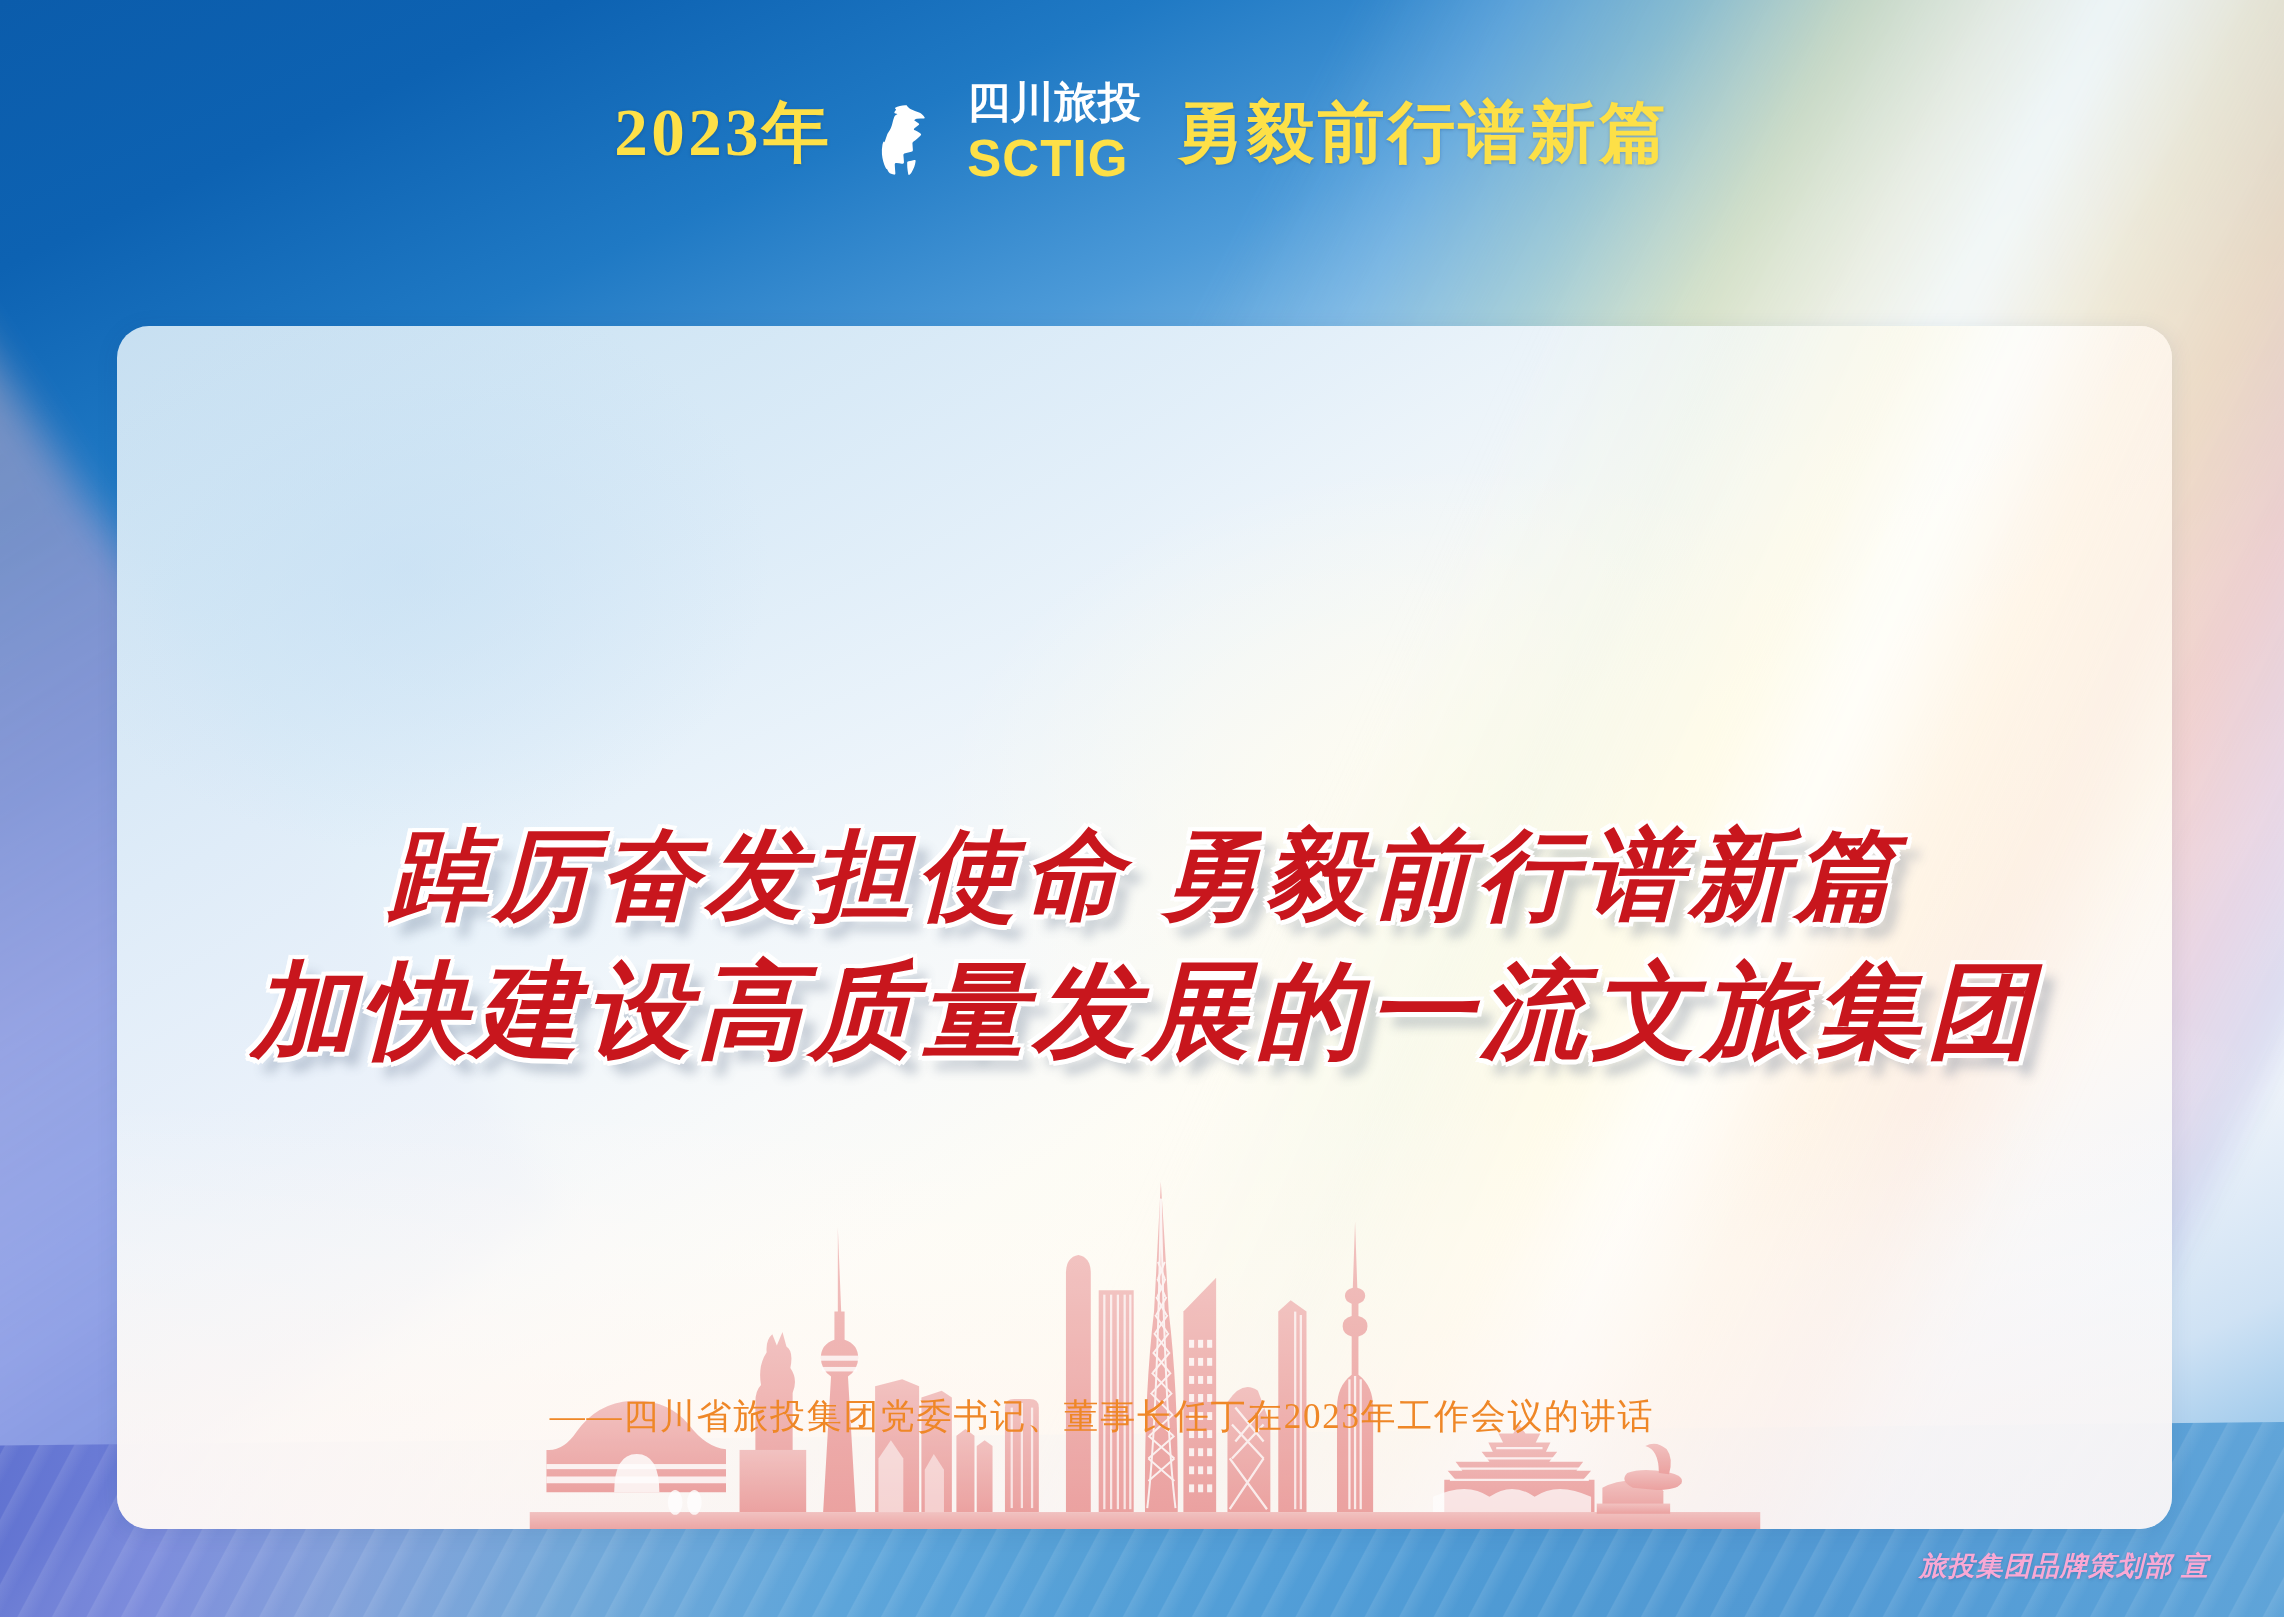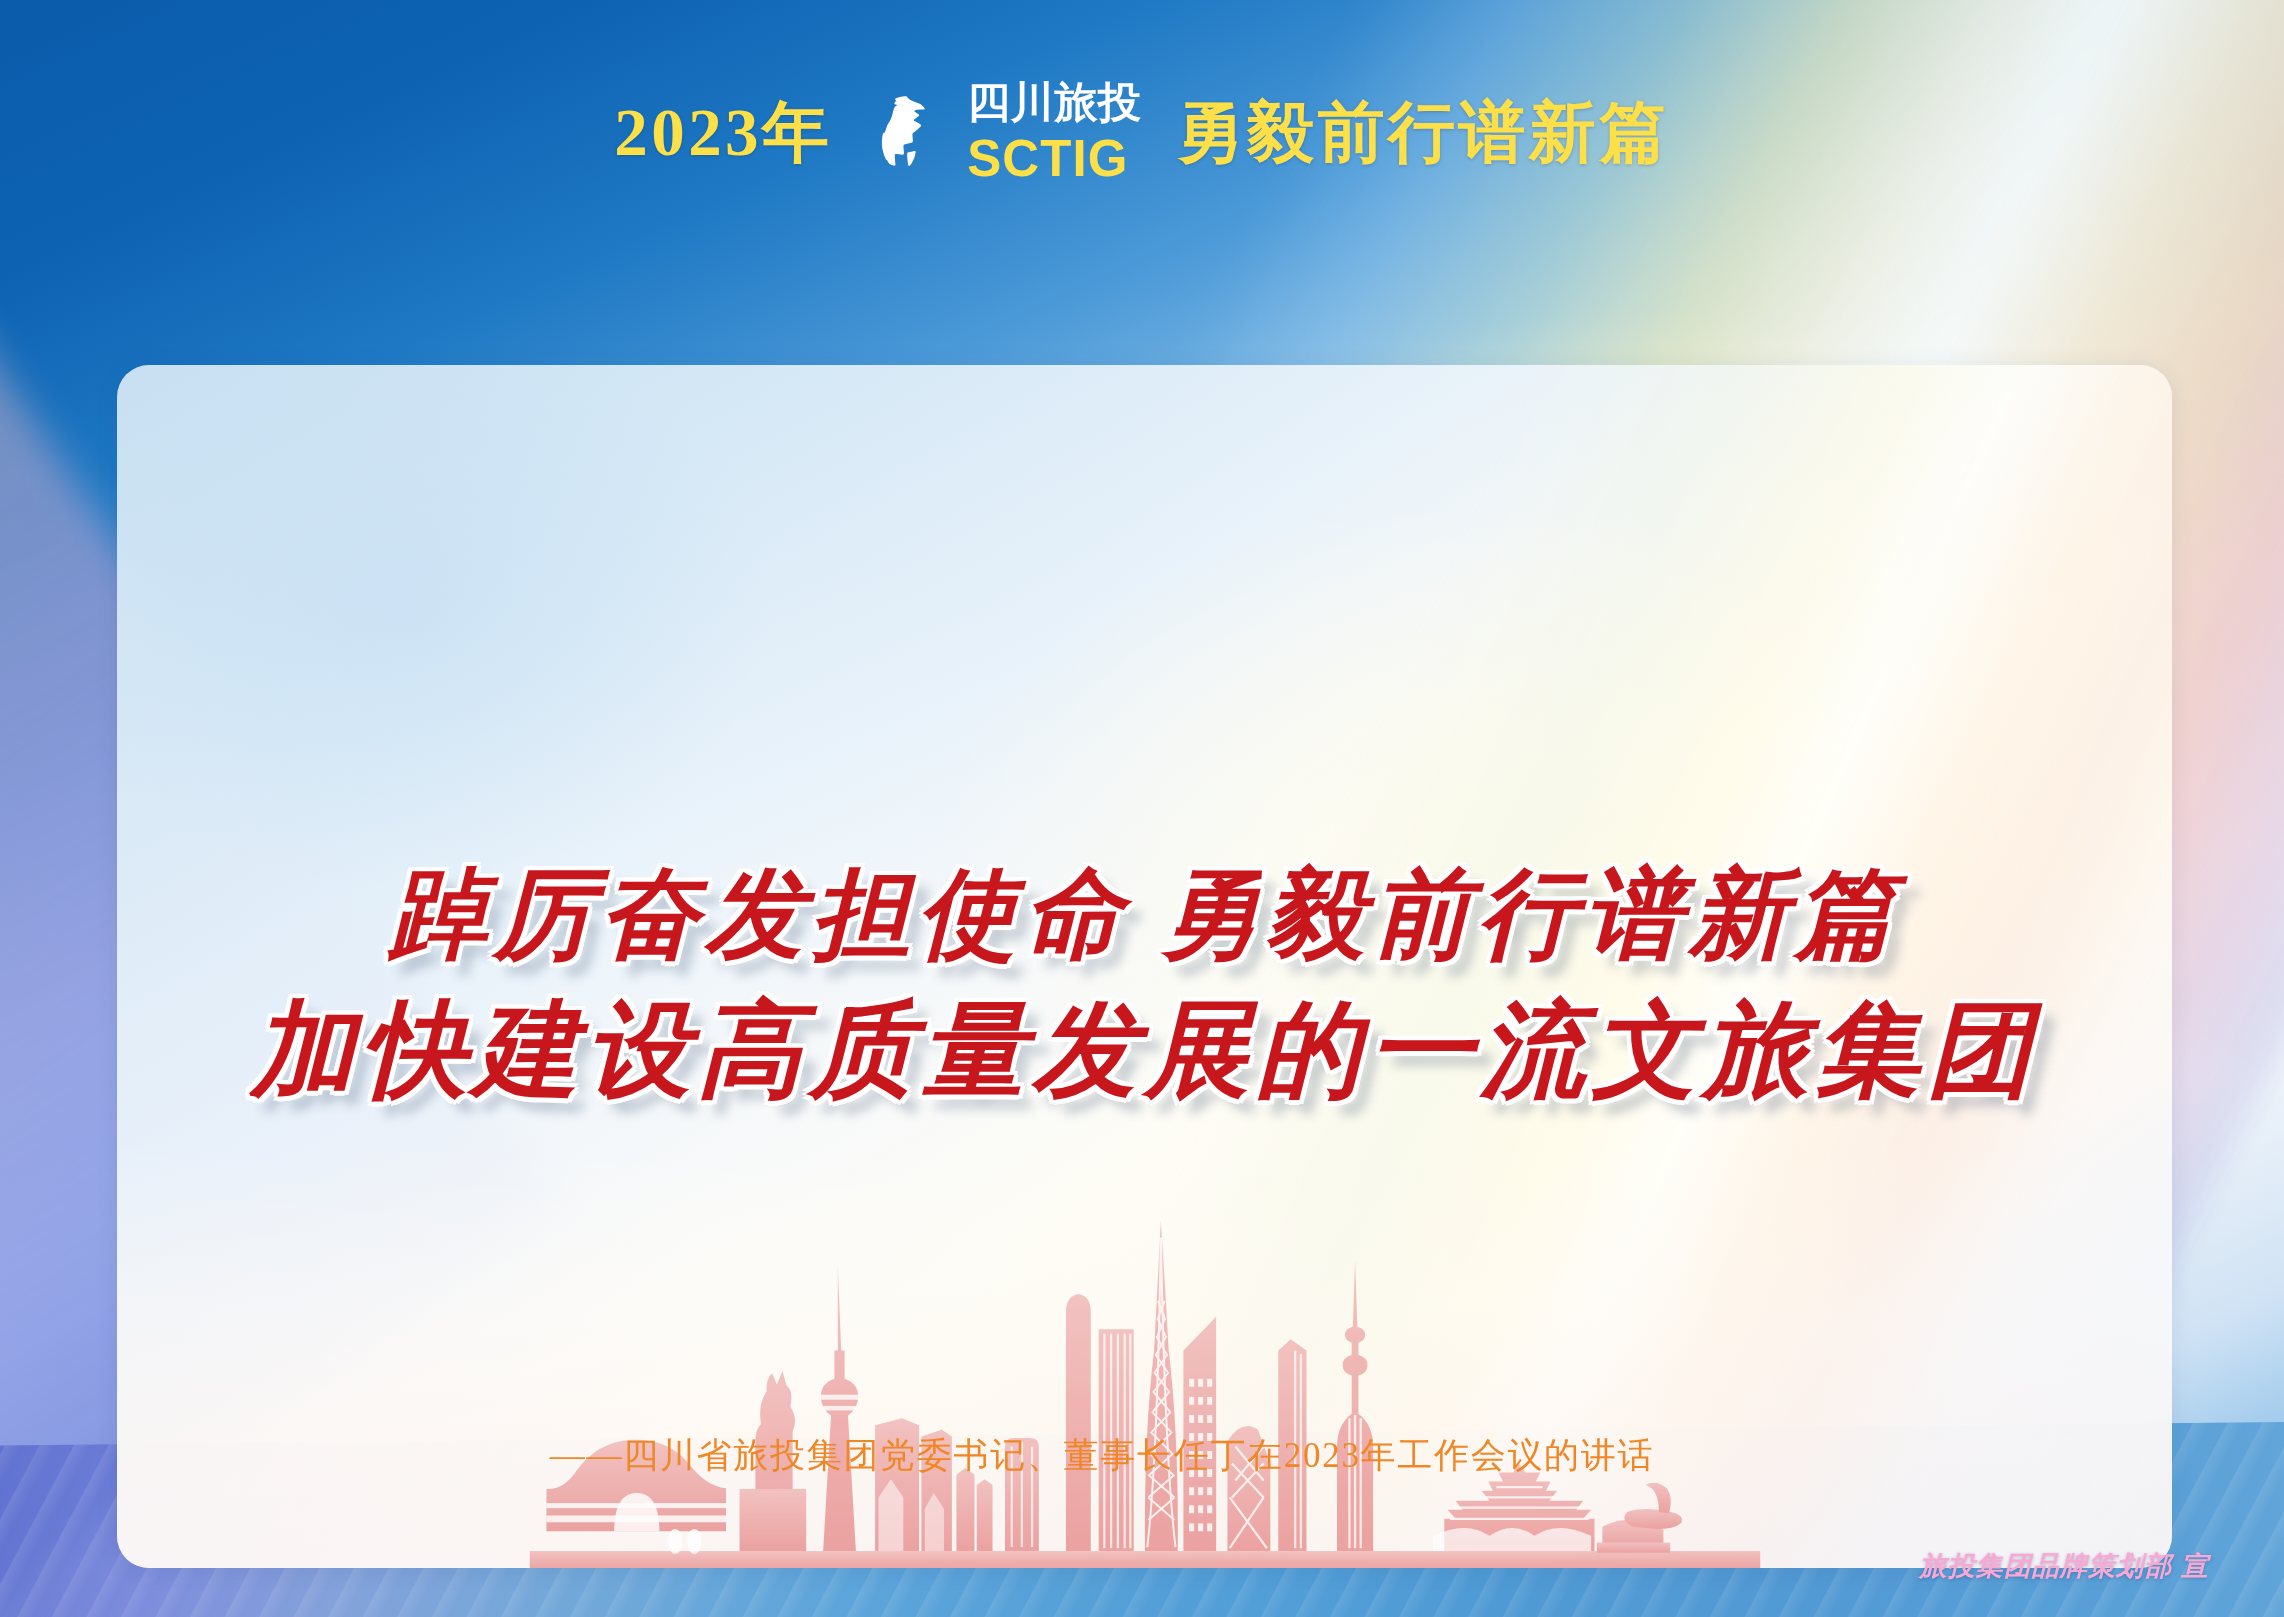--- a/index.html
+++ b/index.html
@@ -139,21 +139,21 @@
     font-family:"Liberation Serif","DejaVu Serif",serif;
     font-weight:700;
     font-size:67px;
     letter-spacing:3.4px;
     line-height:1;
     white-space:nowrap;
     text-shadow:0 1.1px 3.4px rgba(0,40,90,0.25);
   }
   .logo-lockup{
     display:flex;
-    align-items:center;
+    align-items:flex-end;
     gap:14.7px;
     margin:0 10.2px;
   }
   .logo-mark{
     width:85px;height:85px;
     flex:0 0 auto;
     display:block;
   }
   .logo-words{
     display:flex;
@@ -194,21 +194,20 @@
         rgba(214,233,246,0.97) 12%,
         rgba(226,239,249,0.96) 24%,
         rgba(238,245,251,0.95) 36%,
         rgba(249,250,250,0.95) 48%,
         rgba(255,253,246,0.95) 58%,
         rgba(255,252,243,0.95) 68%,
         rgba(253,250,246,0.95) 78%,
         rgba(243,247,252,0.95) 88%,
         rgba(232,242,251,0.95) 100%);
     box-shadow:0 3.4px 22.6px rgba(20,60,120,0.10);
-    margin-top:39px;
   }
   .card-glow{
     position:absolute;inset:0;
     background:
       radial-gradient(ellipse 791px 508px at 66% 40%, rgba(255,252,238,0.85) 0%, rgba(255,252,240,0.0) 68%),
       radial-gradient(ellipse 508px 395px at 14% 20%, rgba(196,222,243,0.55) 0%, rgba(196,222,243,0.0) 72%);
     pointer-events:none;
   }
   .card-ray{
     position:absolute;

